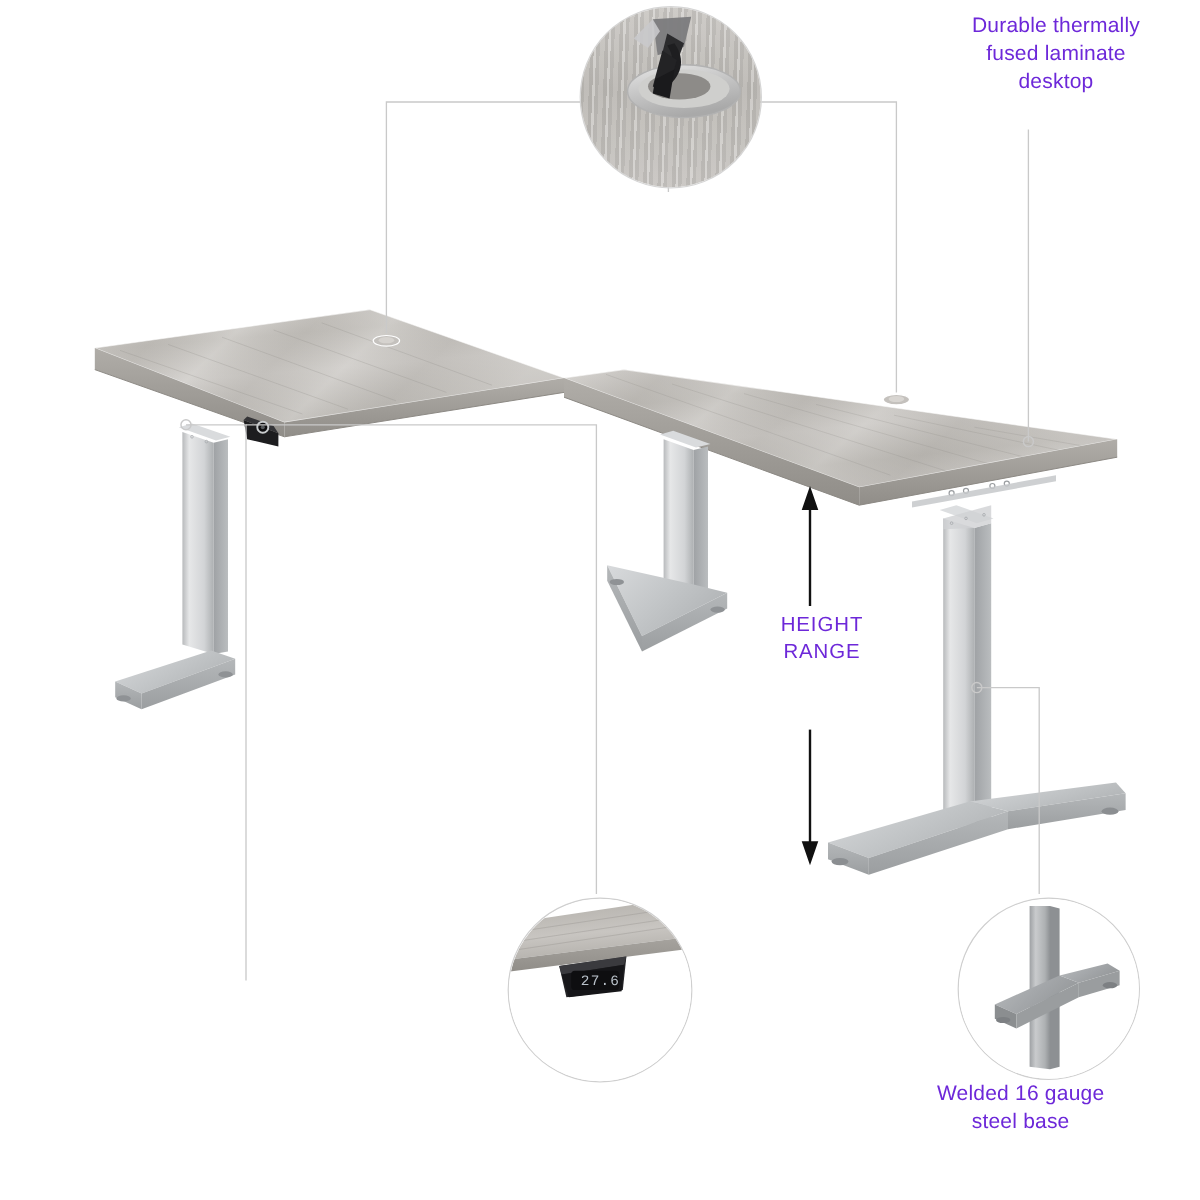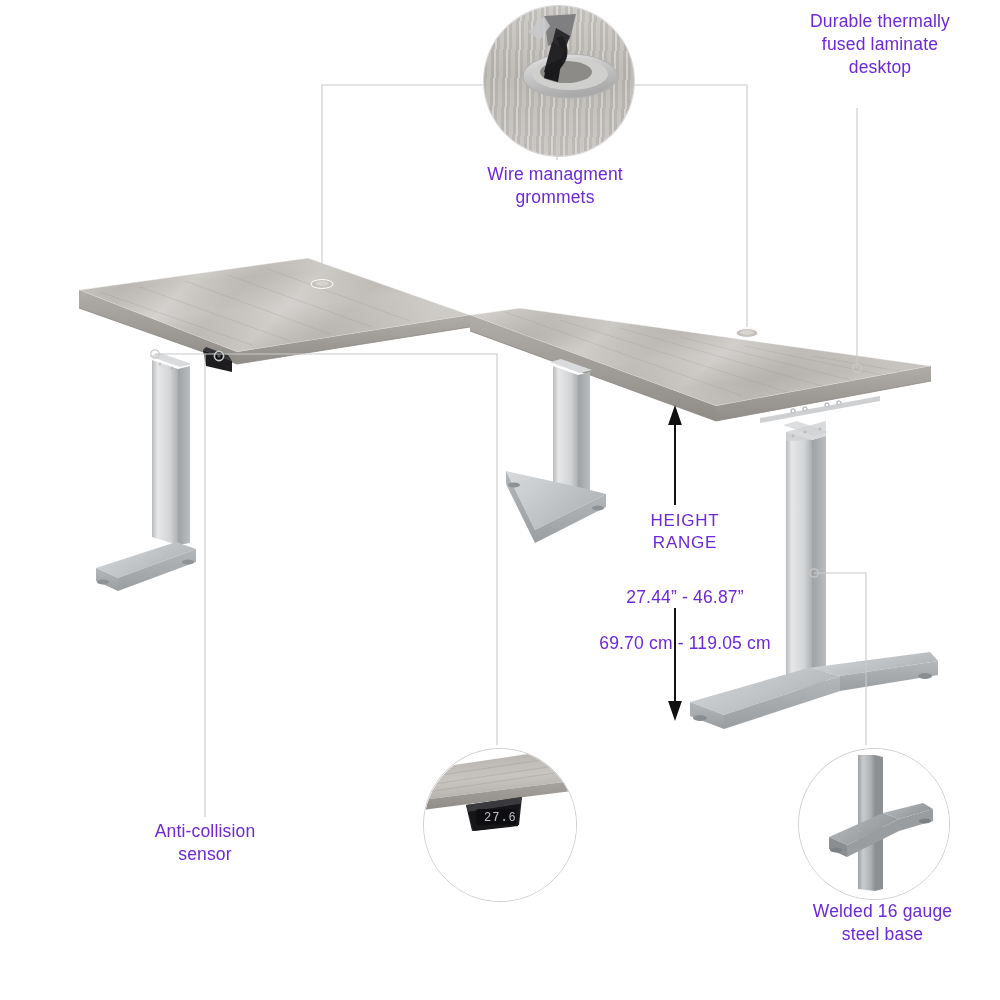--- a/index.html
+++ b/index.html
@@ -36,21 +36,21 @@
   }
   .label-top-right { left: 782px; top: 10px; width: 196px; }
   .label-wire      { left: 420px; top: 163px; width: 270px; }
   .label-height-title {
     left: 600px; top: 510px; width: 170px;
     letter-spacing: 0.045em; font-size: 17px;
   }
   .label-height-values { left: 560px; top: 563px; width: 250px; font-size: 17.5px; }
   .label-anti   { left: 90px;  top: 820px; width: 230px; }
   .label-preset { left: 375px; top: 900px; width: 255px; }
-  .label-welded { left: 770px; top: 900px; width: 225px; text-align: center; }
+  .label-welded { left: 738px; top: 900px; width: 225px; text-align: center; }
 
   .inset-circle {
     position: absolute;
     border-radius: 50%;
     overflow: hidden;
     border: 1px solid #cfcfcf;
   }
   #inset-wire   { left: 483px; top: 5px;   width: 152px; height: 152px; border-color: #d5d5d5; }
   #inset-preset { left: 423px; top: 748px; width: 154px; height: 154px; }
   #inset-steel  { left: 798px; top: 748px; width: 152px; height: 152px; }
@@ -359,31 +359,23 @@
         <ellipse cx="37" cy="101" rx="6" ry="2.6" fill="#7d8083"></ellipse>
         <ellipse cx="126" cy="72" rx="6" ry="2.6" fill="#7d8083"></ellipse>
       </g>
     </svg>
   </div>
 
   <div class="callout-text label-top-right">Durable thermally
 fused laminate
 desktop</div>
 
-  <div class="callout-text label-wire">Wire managment
-grommets</div>
 
   <div class="callout-text label-height-title">HEIGHT
 RANGE</div>
 
-  <div class="callout-text label-height-values">
-    <div>27.44” - 46.87”</div>
-    <div>69.70 cm - 119.05 cm</div>
-  </div>
-
-  <div class="callout-text label-anti">Anti-collision
-sensor</div>
+
 
 
   <div class="callout-text label-welded">Welded 16 gauge
 steel base</div>
 
 </div>
 
 </body></html>

